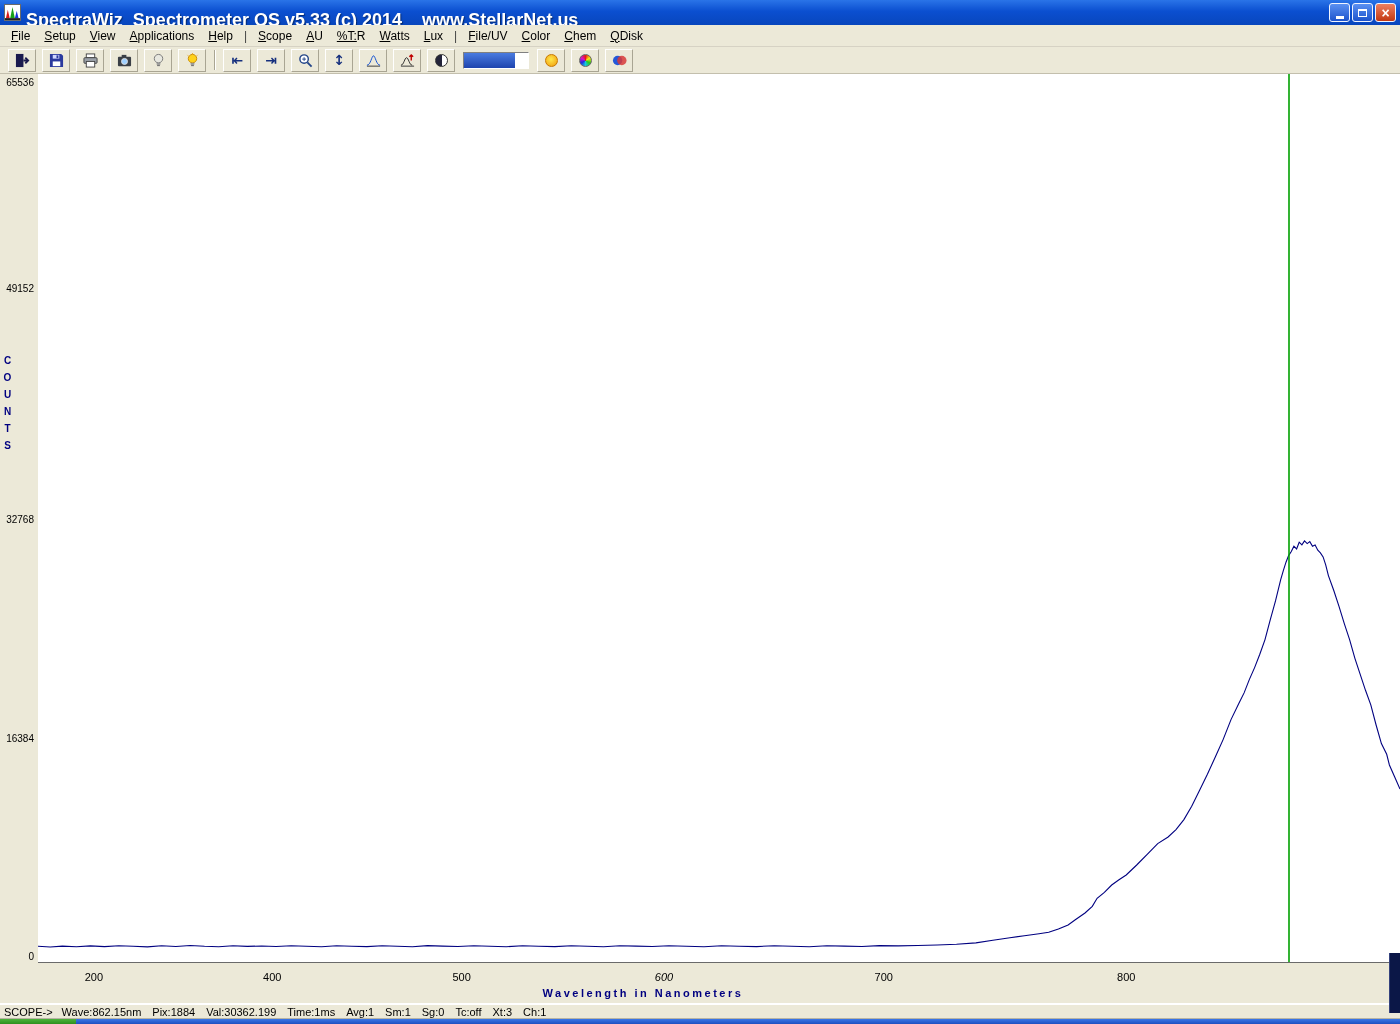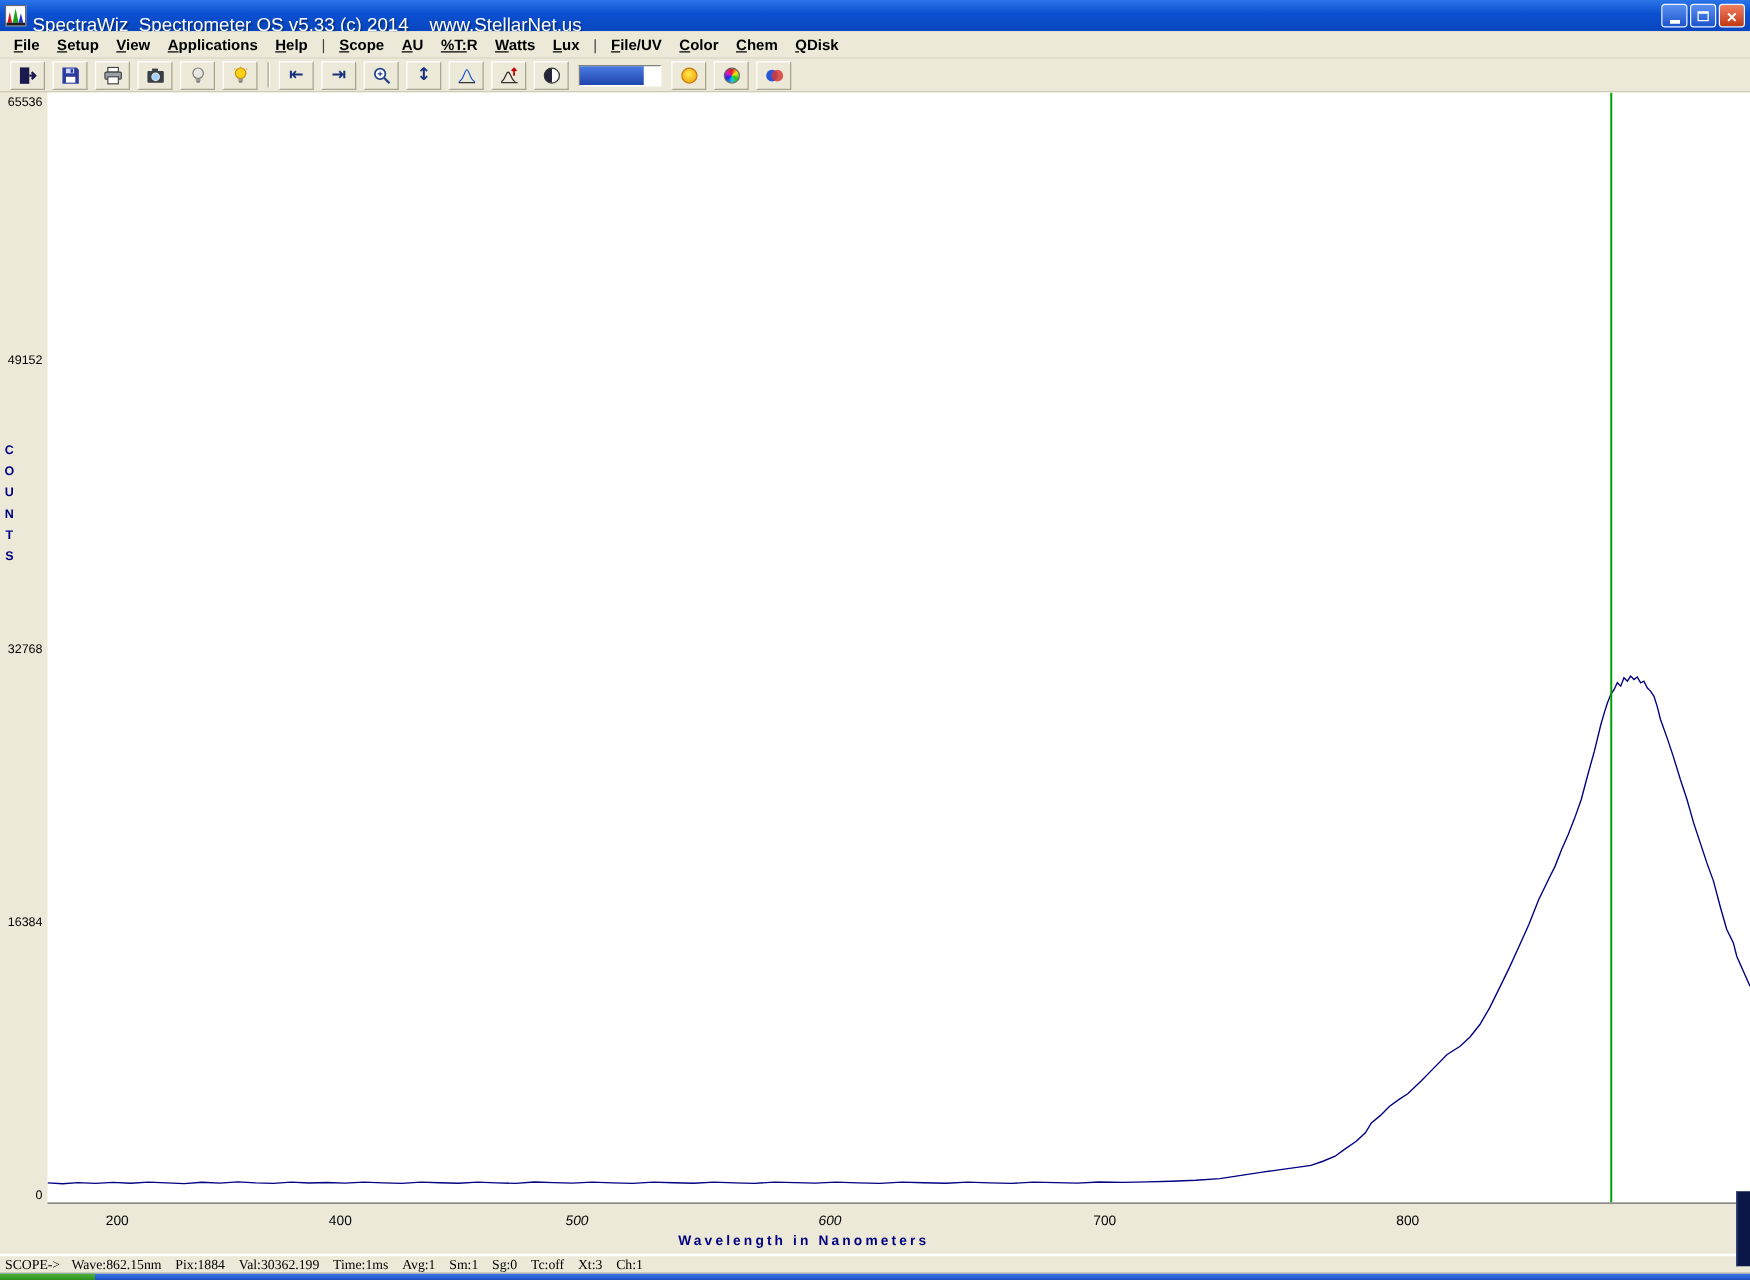--- a/index.html
+++ b/index.html
@@ -10,40 +10,40 @@
   }
 
   
   .titlebar {
     position:absolute; left:0; top:0; width:1400px; height:25px;
     background:linear-gradient(180deg,#2a74e8 0%,#0b4fd0 45%,#0846bd 100%);
     display:flex; align-items:center; padding:0 4px; gap:5px;
   }
   .app-icon { width:17px; height:17px; display:inline-block; background:#fff; border:1px solid #6a6a6a; }
   .title-text {
-    color:#fff; font-weight:normal; font-size:15px; white-space:pre;
+    color:#fff; font-weight:bold; font-size:18px; white-space:pre;
     text-shadow:1px 1px 1px #052a70; flex:1 1 auto; overflow:hidden;margin-top:16px;
   }
   .win-controls { display:flex; align-items:center; }
   .winbtn {
     width:21px; height:19px; margin-left:2px; border:1px solid #f0f4ff; border-radius:3px;
     display:flex; align-items:center; justify-content:center; cursor:default;
   }
   .winbtn.min, .winbtn.max { background:linear-gradient(180deg,#5a90f2,#1d54cc); }
   .winbtn.close { background:linear-gradient(180deg,#ef8060,#c23812); color:#fff; font-weight:bold; font-size:14px; line-height:1; }
   .glyph-min { width:8px; height:3px; background:#fff; margin-top:9px; }
   .glyph-max { width:9px; height:8px; border:1px solid #fff; border-top-width:2px; background:transparent; }
 
   
   .menubar {
     position:absolute; left:0; top:25px; width:1400px; height:22px;
     background:#ece9d8; border-bottom:1px solid #d6d2c4;
     display:flex; align-items:center; font-size:12px; color:#000; padding-left:4px;
   }
-  .menu-item { display:inline-block; padding:2px 7px; cursor:default;font-weight:bold; }
+  .menu-item { display:inline-block; padding:2px 7px; cursor:default; }
   .menu-item::first-letter { text-decoration:underline; }
   .menu-sep { display:inline-block; padding:2px 4px; color:#444; }
 
   
   .toolbar {
     position:absolute; left:0; top:47px; width:1400px; height:27px;
     background:#ece9d8; border-bottom:1px solid #c3bfad;
     display:flex; align-items:center; padding-left:8px;
   }
   .tb {
@@ -82,21 +82,21 @@
   .x-title {
     position:absolute; top:24px; left:0; width:1274px; text-align:center;
     font-size:11px; font-weight:bold; color:#000080; letter-spacing:2.5px;padding-left:12px;
   }
 
   
   .statusbar {
     position:absolute; left:0; top:1003px; width:1400px; height:16px;
     background:#ece9d8; border-top:1px solid #ffffff;
     box-shadow: inset 0 1px 0 #ffffff, inset 0 -1px 0 #b8b4a4;
-    font-size:11px; color:#000; display:flex; align-items:center; padding-left:4px;font-family:Liberation Serif, serif;
+    font-size:11px; color:#000; display:flex; align-items:center; padding-left:4px;
   }
   .status-prefix { margin-right:9px; white-space:pre; }
   .status-field { margin-right:11px; white-space:pre; }
 
   
   .right-marker { position:absolute; left:1389px; top:953px; width:11px; height:60px;
     background:#0b1747; border-left:1px solid #35437e; }
   .taskbar { position:absolute; left:0; top:1019px; width:1400px; height:5px;
     background:linear-gradient(180deg,#3a77e8,#1e4fc0); }
   .start-frag { position:absolute; left:0; top:0; width:76px; height:5px;
@@ -275,21 +275,21 @@
     <svg id="plot-svg" viewBox="0 0 1362 888" preserveAspectRatio="none">
       <polyline id="trace" fill="none" stroke-width="1.1" points="0.0,872.3 12.2,873.0 24.4,872.1 38.4,872.7 52.4,871.9 66.5,872.6 80.8,871.7 95.1,872.3 109.4,872.9 123.6,871.8 137.9,872.5 152.2,871.5 166.5,872.3 180.7,872.7 195.0,871.7 209.3,872.4 223.6,872.0 238.1,872.5 253.2,871.7 268.3,872.3 283.5,872.7 298.6,871.7 313.8,872.2 328.9,872.6 344.1,871.7 359.2,872.3 374.4,872.7 389.5,871.6 404.7,872.1 419.8,872.5 435.8,871.7 452.0,872.3 468.2,872.7 484.5,871.7 500.7,872.2 516.9,872.6 533.2,871.7 549.4,872.3 565.6,872.7 581.9,871.7 598.1,872.1 614.3,872.5 630.9,871.7 648.4,872.3 666.0,872.7 683.5,871.7 701.1,872.2 718.6,872.6 736.2,871.7 753.7,872.3 771.2,872.7 788.8,871.7 806.3,872.1 823.9,872.5 841.4,871.6 860.3,871.9 879.7,871.5 899.1,871.0 918.5,870.2 937.9,868.9 954.9,866.3 971.9,863.7 986.4,861.7 1001.0,859.7 1010.7,858.3 1020.4,855.0 1030.1,851.0 1037.3,845.7 1047.0,839.0 1054.3,832.3 1059.1,824.3 1066.4,818.3 1073.7,811.0 1081.0,805.7 1088.2,801.0 1098.7,791.0 1109.2,780.3 1119.7,769.6 1130.1,763.0 1138.0,755.6 1145.9,745.6 1153.7,732.3 1161.6,716.3 1169.4,700.3 1177.3,683.0 1185.1,665.6 1193.0,645.6 1200.8,629.6 1206.1,618.9 1211.3,605.6 1216.6,593.6 1221.8,580.3 1227.0,565.6 1232.3,545.6 1237.5,526.9 1242.7,505.6 1245.4,496.3 1248.0,488.2 1250.6,481.6 1253.3,477.6 1255.9,472.2 1258.6,474.9 1261.2,468.2 1263.9,470.9 1266.5,466.9 1269.2,469.6 1271.8,467.6 1274.5,472.2 1277.1,470.9 1279.8,476.2 1282.4,478.9 1285.1,482.9 1287.7,490.9 1290.4,501.6 1295.7,516.3 1301.0,532.3 1306.3,549.6 1311.6,565.6 1316.9,584.3 1322.2,600.3 1327.5,616.3 1332.8,630.9 1338.1,651.0 1343.4,669.6 1348.7,680.3 1351.4,691.0 1356.7,703.0 1362.0,715.0" stroke="#000080"></polyline>
       <line id="cursor" stroke-width="1.6" x1="1251.0" x2="1251.0" y1="0" y2="888" stroke="#00a000"></line>
     </svg>
   </div>
   <div class="axis-line-bottom"></div>
   <div class="x-axis">
     <div id="x-ticks">
         <div class="xtick" style="left: 93.842px;">200</div>
         <div class="xtick" style="left: 272.264px;">400</div>
-        <div class="xtick" style="left: 461.582px; font-style: italic;">500</div>
+        <div class="xtick" style="left: 461.582px;">500</div>
         <div class="xtick" style="left: 664px; font-style: italic;">600</div>
         <div class="xtick" style="left: 883.802px;">700</div>
         <div class="xtick" style="left: 1126.24px;">800</div>
       </div>
     <div class="x-title">Wavelength in Nanometers</div>
   </div>
 </div>
 
 <div class="statusbar">
   <span class="status-prefix">SCOPE-&gt;</span>

